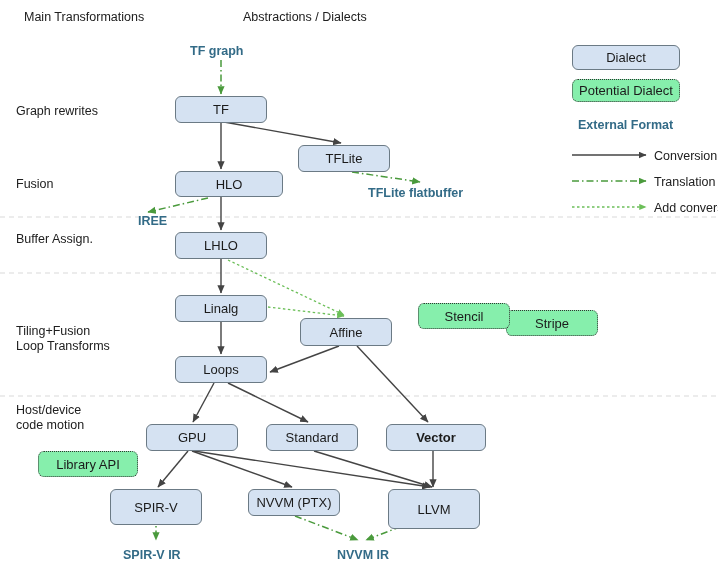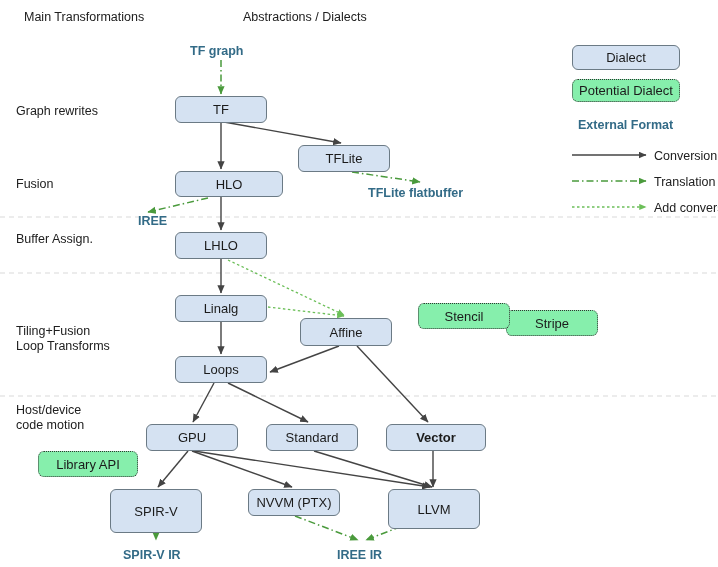--- a/index.html
+++ b/index.html
@@ -95,33 +95,33 @@
   <div class="node dialect" style="left:175px;top:96px;width:92px;height:27px;">TF</div>
   <div class="node dialect" style="left:298px;top:145px;width:92px;height:27px;">TFLite</div>
   <div class="node dialect" style="left:175px;top:171px;width:108px;height:26px;">HLO</div>
   <div class="node dialect" style="left:175px;top:232px;width:92px;height:27px;">LHLO</div>
   <div class="node dialect" style="left:175px;top:295px;width:92px;height:27px;">Linalg</div>
   <div class="node dialect" style="left:300px;top:318px;width:92px;height:28px;">Affine</div>
   <div class="node dialect" style="left:175px;top:356px;width:92px;height:27px;">Loops</div>
   <div class="node dialect" style="left:146px;top:424px;width:92px;height:27px;">GPU</div>
   <div class="node dialect" style="left:266px;top:424px;width:92px;height:27px;">Standard</div>
   <div class="node dialect" style="left:386px;top:424px;width:100px;height:27px;font-weight:bold;">Vector</div>
-  <div class="node dialect" style="left:110px;top:489px;width:92px;height:44px;text-align:right;">SPIR-V</div>
+  <div class="node dialect" style="left:110px;top:489px;width:92px;height:36px;text-align:right;">SPIR-V</div>
   <div class="node dialect" style="left:248px;top:489px;width:92px;height:27px;">NVVM (PTX)</div>
   <div class="node dialect" style="left:388px;top:489px;width:92px;height:40px;">LLVM</div>
 
   <div class="node potential" style="left:418px;top:303px;width:92px;height:26px;z-index:3;">Stencil</div>
   <div class="node potential" style="left:506px;top:310px;width:92px;height:26px;z-index:2;">Stripe</div>
   <div class="node potential" style="left:38px;top:451px;width:100px;height:26px;">Library API</div>
 
   <div class="extlabel" style="left:190px;top:44px;">TF graph</div>
   <div class="extlabel" style="left:368px;top:186px;">TFLite flatbuffer</div>
   <div class="extlabel" style="left:138px;top:214px;">IREE</div>
   <div class="extlabel" style="left:123px;top:548px;">SPIR-V IR</div>
-  <div class="extlabel" style="left:337px;top:548px;">IREE IR</div>
+  <div class="extlabel" style="left:337px;top:548px;">NVVM IR</div>
 
   <div class="node dialect" style="left:572px;top:45px;width:108px;height:25px;">Dialect</div>
   <div class="node potential" style="left:572px;top:79px;width:108px;height:23px;">Potential Dialect</div>
   <div class="extlabel" style="left:578px;top:118px;">External Format</div>
   <div class="legend-text" style="left:654px;top:149px;">Conversion</div>
   <div class="legend-text" style="left:654px;top:175px;">Translation</div>
   <div class="legend-text" style="left:654px;top:201px;">Add conversion</div>
 
 </div>
 

